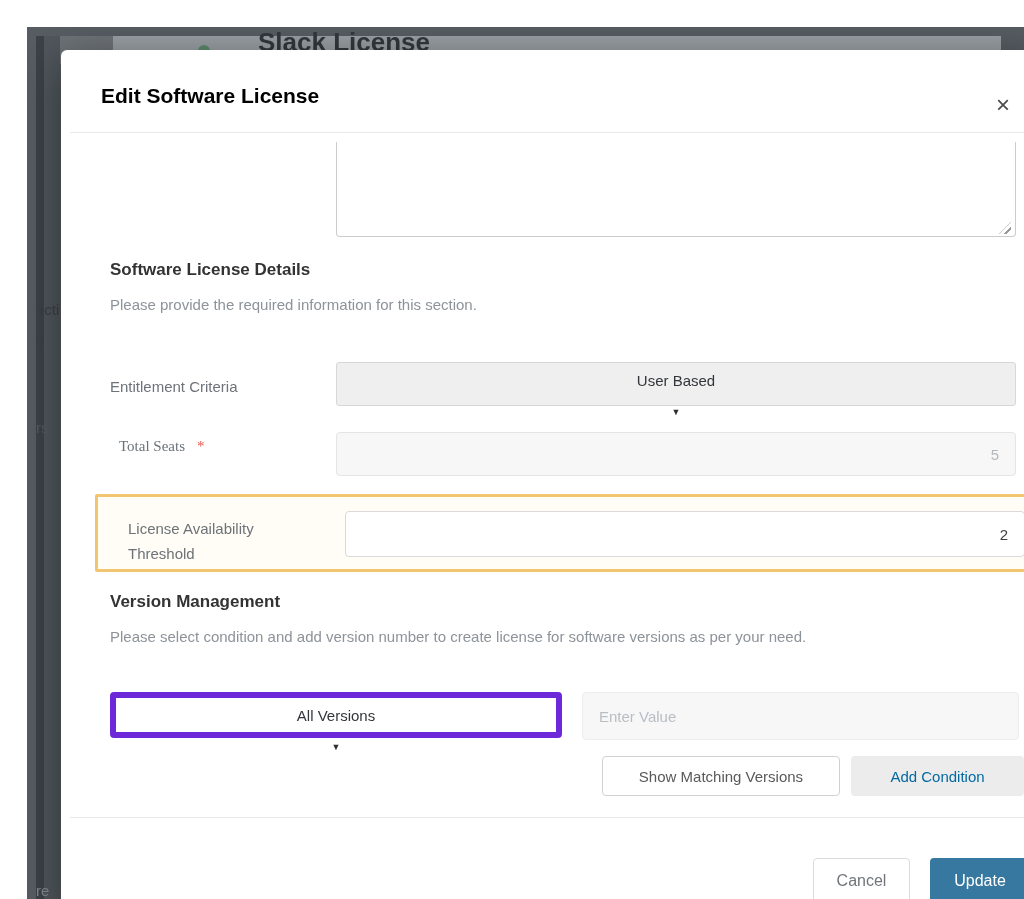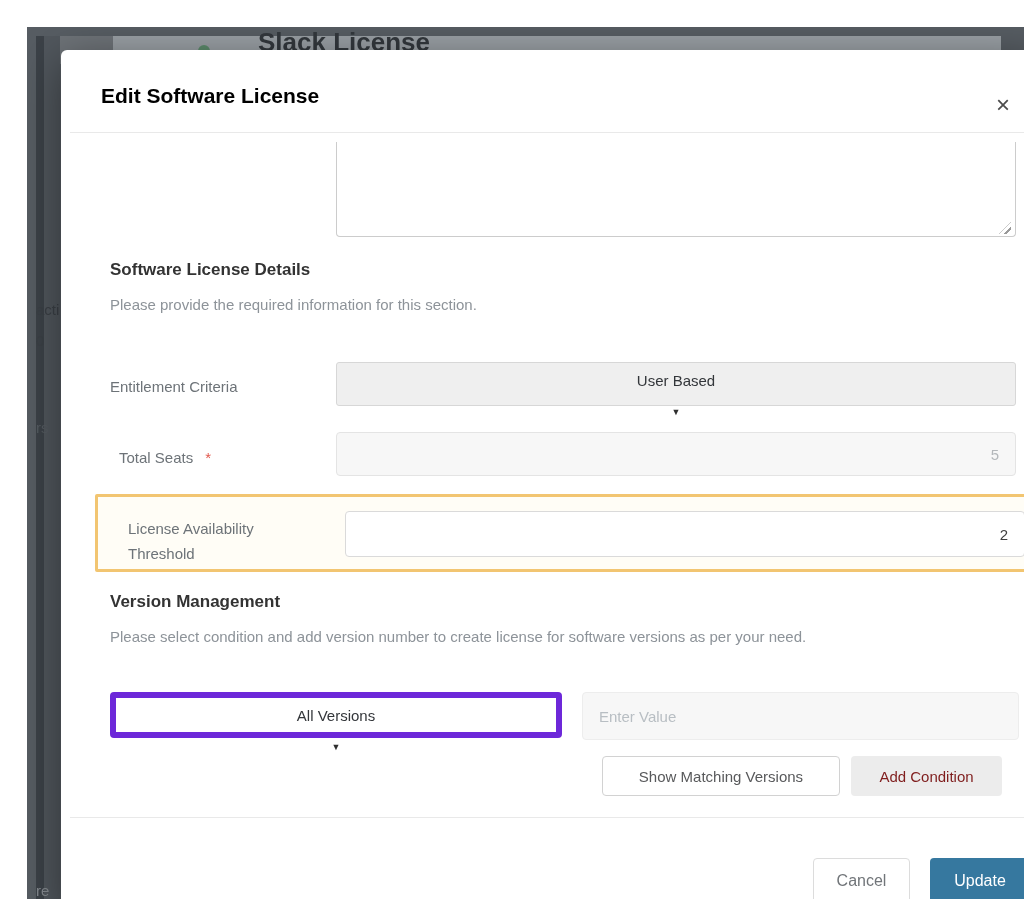--- a/index.html
+++ b/index.html
@@ -67,22 +67,22 @@
     background:#ffffff; border:6px solid #6d28d9; border-radius:4px; }
   .inp-value { position:absolute; left:503px; top:550px; width:437px; height:48px;
     background:#f7f7f7; border:1px solid #ededed; border-radius:4px; padding:0 16px;
     font-size:15px; color:#3d3d3d; font-family:"Liberation Sans",sans-serif; outline:none; }
   .inp-value::placeholder { color:#b8bec3; opacity:1; }
 
   .btn { position:absolute; display:flex; align-items:center; justify-content:center;
     border-radius:4px; font-size:15px; cursor:pointer; font-family:"Liberation Sans",sans-serif; }
   .btn-show { left:523px; top:614px; width:238px; height:40px; background:#fff;
     border:1px solid #d2d2d2; color:#58595b; }
-  .btn-add { left:772px; top:614px; width:151px; height:40px; background:#ececec;
-    border:none; color:#7f1d1d; }
+  .btn-add { left:772px; top:614px; width:173px; height:40px; background:#ececec;
+    border:none; color:#0369a1; }
 
   .scroll-thumb { position:absolute; left:970px; top:546px; width:8px; height:212px;
     background:#c9cbcd; border-radius:4px; }
 
   .modal-footer { position:absolute; left:0; top:758px; width:980px; height:105px;
     border-top:1px solid #e9e9e9; background:#fff; }
   .btn-cancel { left:734px; top:31px; width:97px; height:46px; background:#fff;
     border:1px solid #dcdcdc; color:#717579; font-size:16px; }
   .btn-update { left:851px; top:31px; width:100px; height:46px; background:#36789f;
     border:none; color:#ffffff; font-size:16px; }
@@ -123,21 +123,21 @@
 
       <div class="sec-heading" style="left:31px;top:118px;">Software License Details</div>
       <div class="sec-sub" style="left:31px;top:154px;">Please provide the required information for this section.</div>
 
       <div class="field-label" style="left:31px;top:236px;">Entitlement Criteria</div>
       <div class="select-box sel-entitlement">
         <span class="val">User Based</span>
         <span class="caret">▼</span>
       </div>
 
-      <div class="field-label" style="left:31px;top:307px;">
+      <div class="field-label" style="left:31px;top:296px;font-family:Liberation Serif, serif;">
         <span>Total Seats</span><span class="req">*</span>
       </div>
       <input class="inp-seats" disabled="" value="5" style="">
 
       <div class="highlight-box">
         <div class="threshold-label">
           <span>License Availability</span><br>
           <span>Threshold</span>
         </div>
         <input class="inp-threshold" value="2" style="">

